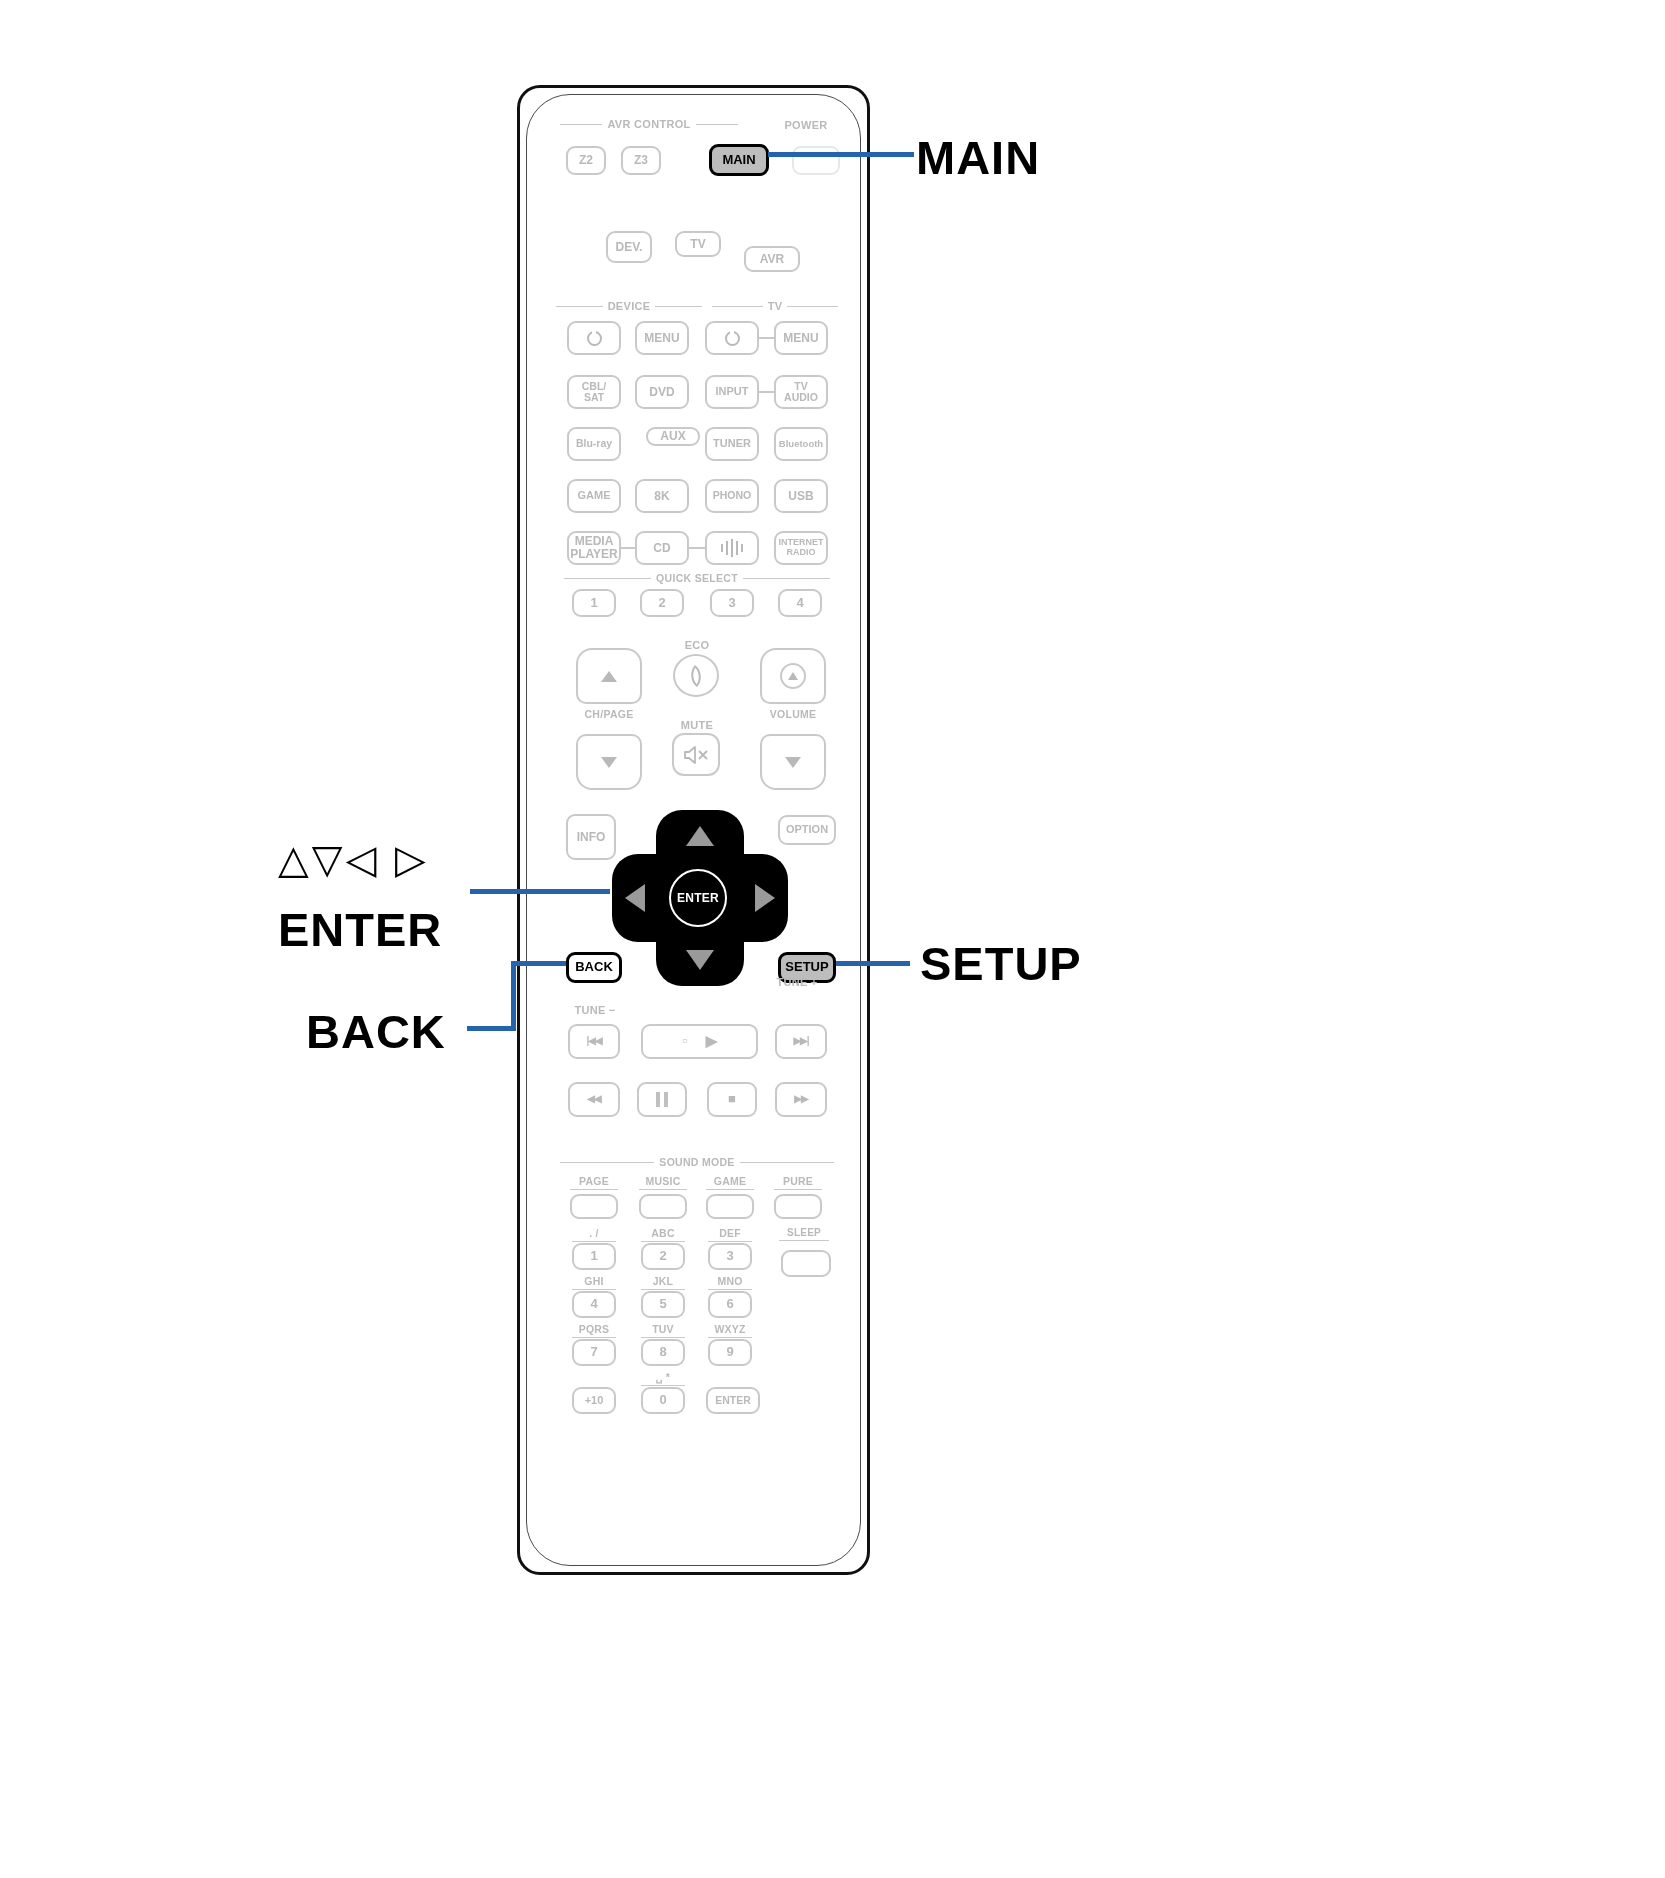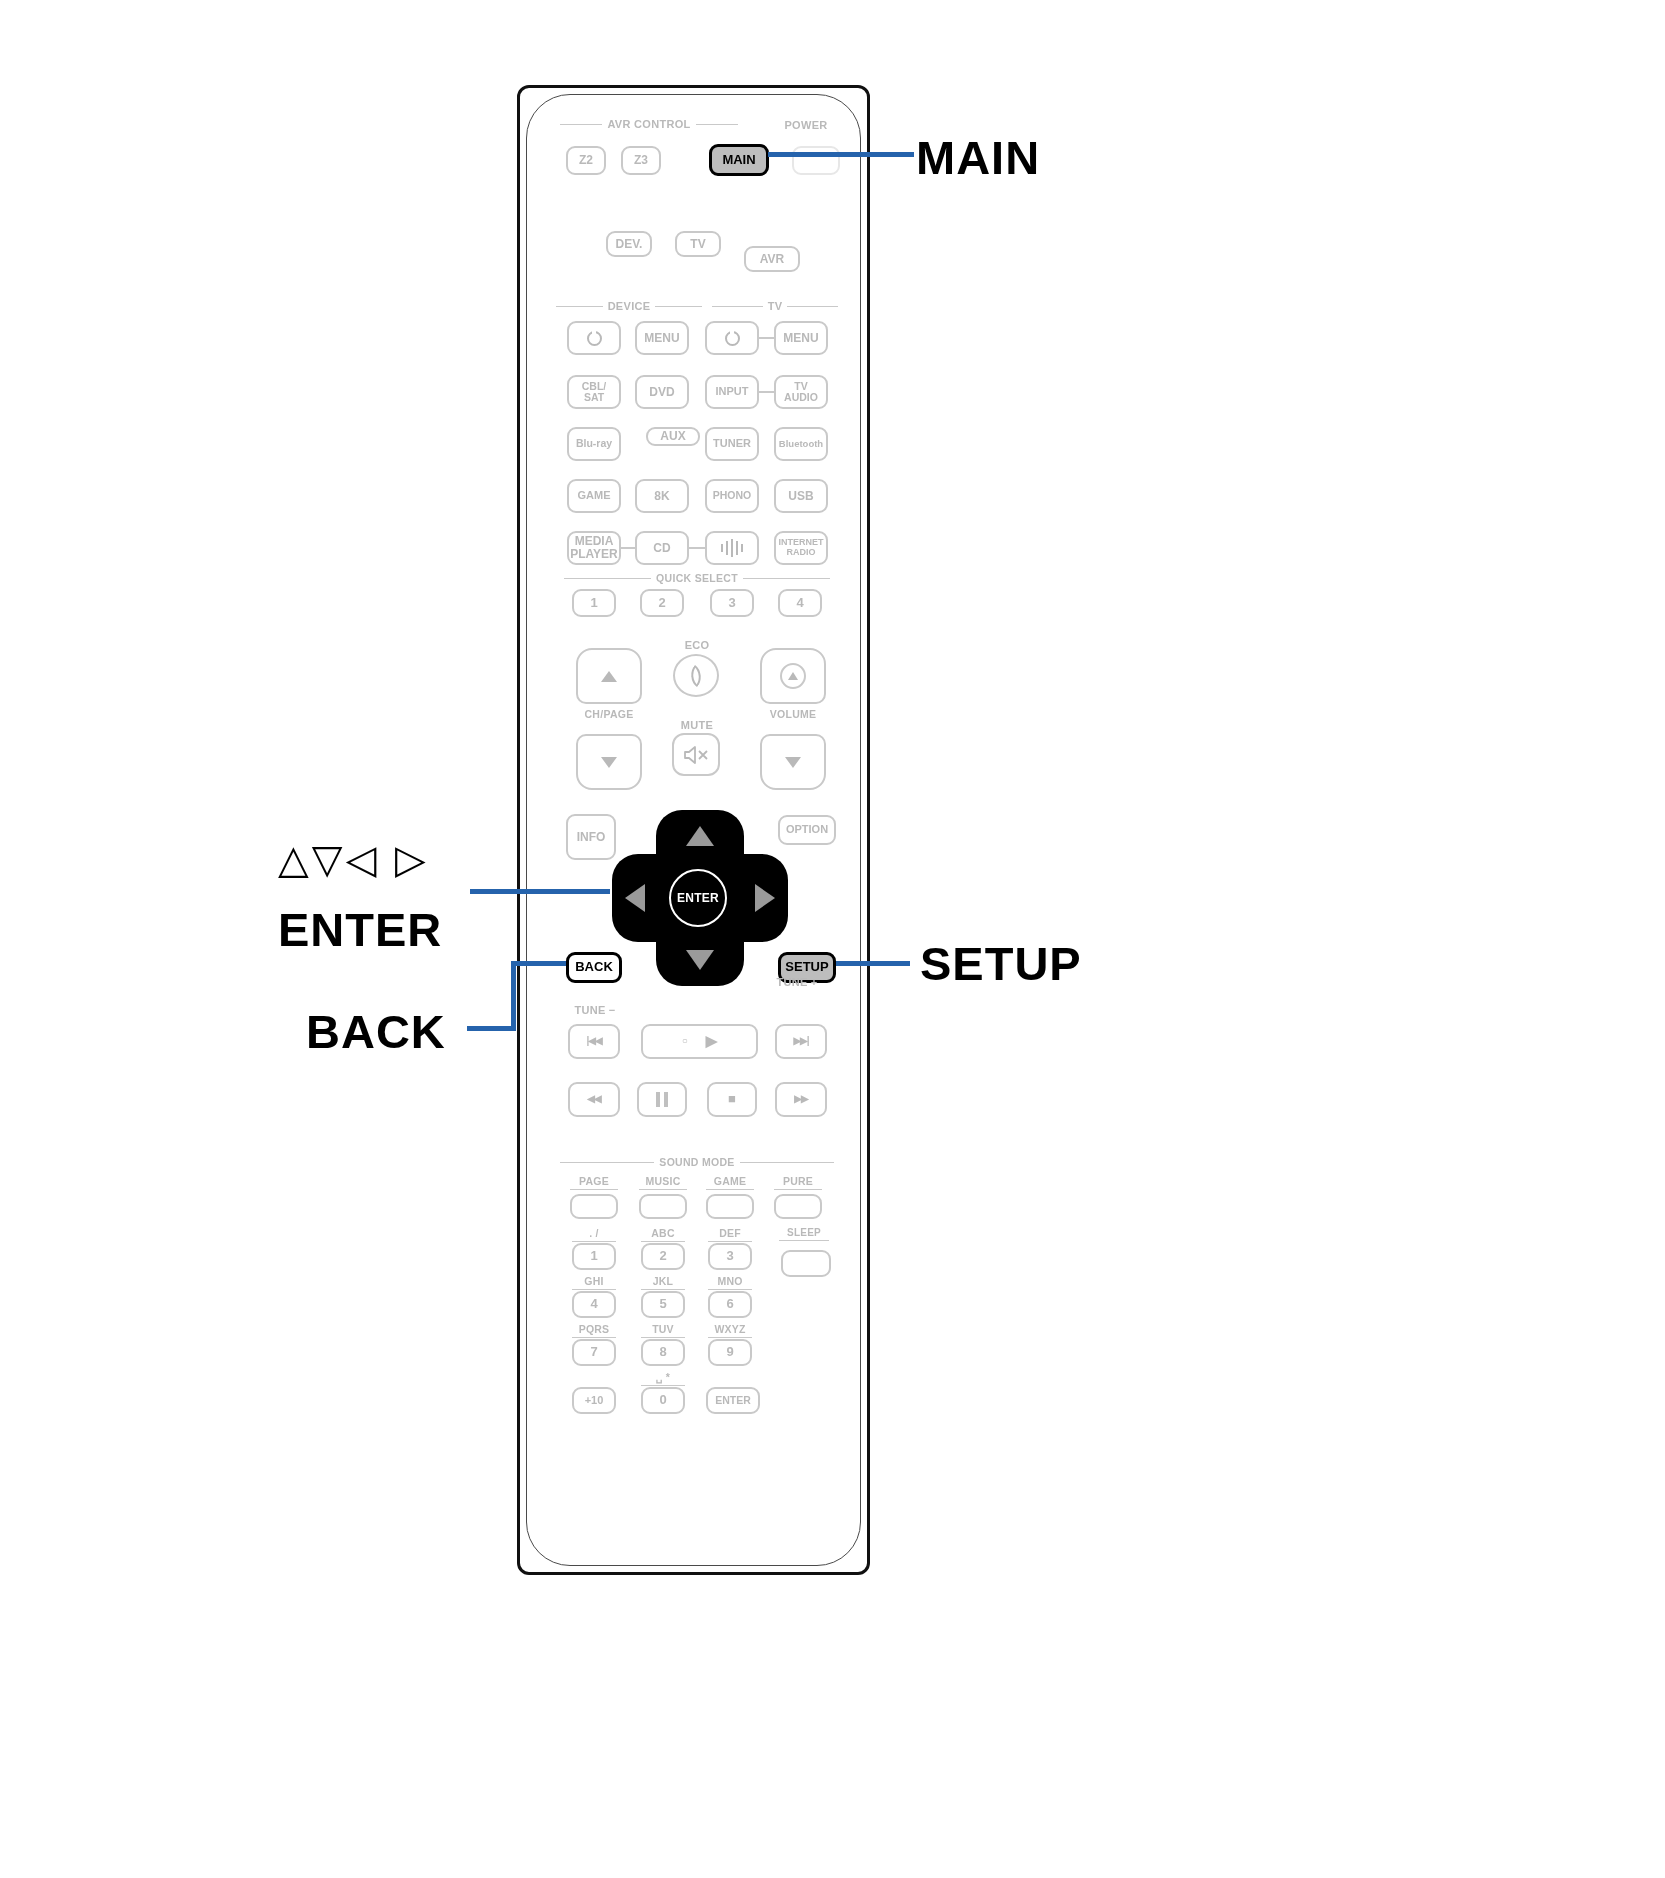--- a/index.html
+++ b/index.html
@@ -2,21 +2,21 @@
 <html><head>
 <meta charset="utf-8">
 <style>
   * { box-sizing: border-box; margin: 0; padding: 0; }
   body { background: #fff; }
   .canvas { position: relative; width: 1665px; height: 1878px; background: #fff;
             font-family: "Liberation Sans", sans-serif; overflow: hidden; }
 
   
   .remote { position: absolute; left: 517px; top: 85px; width: 353px; height: 1490px;
-            background: #fff; border: 3.5px solid #101010; border-radius: 12px; }
+            background: #fff; border: 3.5px solid #101010; border-radius: 23px; }
   .rinner { position: absolute; inset: 6px; border: 1.5px solid #4a4a4a; border-radius: 44px; pointer-events: none; }
 
   
   .btn { position: absolute; display: flex; align-items: center; justify-content: center;
          border: 2px solid #c9c9c9; border-radius: 9px; background: #fff; color: #b9b9b9;
          font-weight: 700; font-size: 12px; text-align: center; line-height: 1.08; white-space: pre-line; }
   .btn.faint { border-color: #e7e7e7; }
   .btn.hl-gray  { background: #bdbdbd; border: 3px solid #000; color: #000; }
   .btn.hl-white { background: #fff;    border: 3px solid #000; color: #000; }
 
@@ -74,21 +74,21 @@
         <span>AVR CONTROL</span>
         <i class="ln"></i>
       </div>
     <div class="lbl" style="left:250px;top:31px;width:72px">POWER</div>
 
     <div class="btn" style="left:46px;top:58px;width:40px;height:29px">Z2</div>
     <div class="btn" style="left:101px;top:58px;width:40px;height:29px">Z3</div>
     <div class="btn hl-gray" style="left:189px;top:56px;width:60px;height:32px;font-size:13px">MAIN</div>
     <div class="btn faint" style="left:272px;top:58px;width:48px;height:29px"></div>
 
-    <div class="btn" style="left:86px;top:143px;width:46px;height:26px">DEV.</div>
+    <div class="btn" style="left:86px;top:143px;width:46px;height:32px">DEV.</div>
     <div class="btn" style="left:155px;top:143px;width:46px;height:26px">TV</div>
     <div class="btn" style="left:224px;top:158px;width:56px;height:26px">AVR</div>
 
     <div class="sec" style="left:36px;top:212px;width:146px">
         <i class="ln"></i>
         <span>DEVICE</span>
         <i class="ln"></i>
       </div>
     <div class="sec" style="left:192px;top:212px;width:126px">
         <i class="ln"></i>

